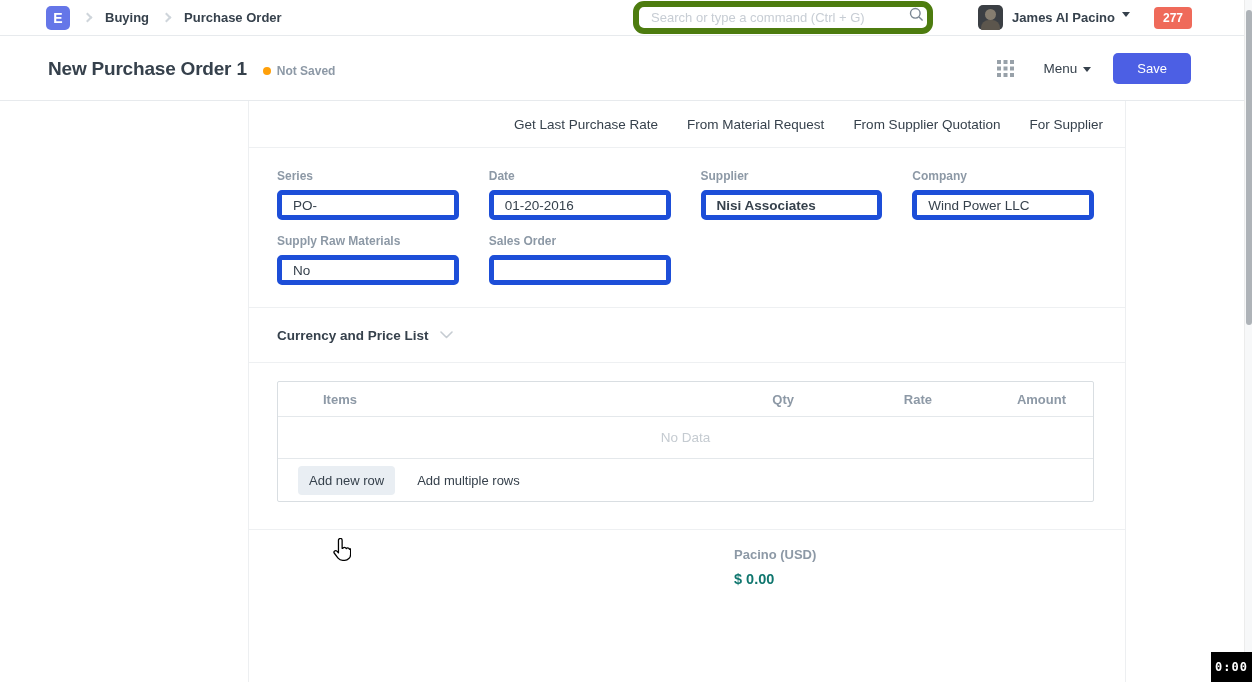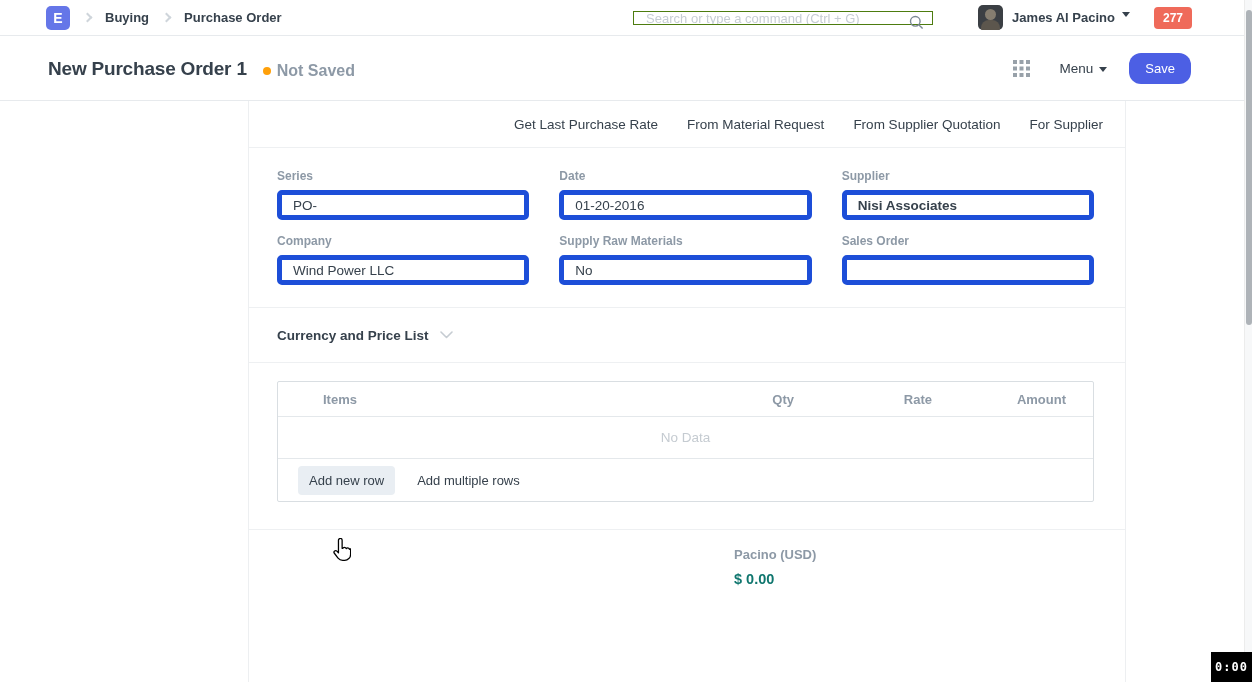--- a/index.html
+++ b/index.html
@@ -10,21 +10,21 @@
   .navbar { position:absolute; left:0; top:0; width:1252px; height:36px;
     background:#fff; border-bottom:1px solid #e7eaed; display:flex; align-items:center;
     padding:0 60px 0 46px; z-index:5; }
   .logo { width:24px; height:24px; border-radius:5px; background:var(--logo,#6576e8);
     color:#fff; font-weight:700; font-size:14px; display:flex; align-items:center;
     justify-content:center; cursor:pointer; }
   .crumb-sep { width:7px; height:7px; border-top:2px solid #cfd5db; border-right:2px solid #cfd5db;
     transform:rotate(45deg); margin:0 14px; flex:none; }
   .crumb { font-size:13px; font-weight:700; color:#36414c; cursor:pointer; white-space:nowrap; }
   .search-wrap { position:relative; margin-left:auto; margin-right:45px; }
-  .search-input { width:300px; height:14px; border:1px solid #4d7c0f; border-radius:0;
+  .search-input { width:300px; height:33px; border:6px solid #4d7c0f; border-radius:11px;
     background:#fff; font-size:13px; color:#36414c; padding:0 30px 0 12px;
     font-family:inherit; }
   .search-input::placeholder { color:#c7cdd4; }
   .search-icon { position:absolute; right:9px; top:6px; }
   .avatar { width:25px; height:25px; border-radius:5px; background:#3b3f44; overflow:hidden;
     position:relative; cursor:pointer; flex:none; }
   .avatar:before { content:""; position:absolute; left:7px; top:4px; width:11px; height:11px;
     border-radius:50%; background:#857d70; }
   .avatar:after { content:""; position:absolute; left:3px; top:15px; width:19px; height:12px;
     border-radius:8px 8px 0 0; background:#5c564d; }
@@ -35,37 +35,37 @@
   .notif-badge { margin-left:24px; background:var(--badge,#ef6a5a); color:#fff; font-size:12px;
     font-weight:700; border-radius:4px; padding:4px 9px; cursor:pointer; }
 
   
   .page-head { position:absolute; left:0; top:37px; width:1252px; height:64px; background:#fff;
     border-bottom:1px solid #e7eaed; display:flex; align-items:center;
     padding:0 61px 0 48px; z-index:4; }
   .page-title { font-size:19px; font-weight:700; color:#36414c; letter-spacing:-0.2px; }
   .status-ind { display:flex; align-items:center; gap:6px; margin-left:16px; margin-top:4px; }
   .status-dot { width:8px; height:8px; border-radius:50%; background:var(--status-dot,#ffa00a); }
-  .status-text { font-size:16px; font-weight:700; color:#8d99a6; }
+  .status-text { font-size:12px; font-weight:700; color:#8d99a6; }
   .head-right { margin-left:auto; display:flex; align-items:center; }
   .grid-icon { cursor:pointer; display:flex; margin-right:30px; }
   .menu-btn { display:flex; align-items:center; gap:6px; cursor:pointer; margin-right:22px; }
   .menu-label { font-size:13.5px; color:#36414c; }
   .save-btn { background:var(--primary,#4c5fe4); color:#fff; font-size:13px; font-weight:500;
-    border:none; border-radius:12px; padding:8px 16px; cursor:pointer; font-family:inherit; }
+    border:none; border-radius:5px; padding:8px 24px; cursor:pointer; font-family:inherit; }
 
   
   .panel { position:absolute; left:248px; top:101px; width:878px; height:581px; background:#fff;
     border-left:1px solid #edeff1; border-right:1px solid #edeff1; }
   .actions-row { height:47px; display:flex; align-items:center; justify-content:flex-end;
     gap:29px; padding-right:22px; border-bottom:1px solid #eef0f2; }
   .action-link { font-size:13.5px; color:#36414c; cursor:pointer; white-space:nowrap; }
 
   .form-area { padding:21px 31px 22px 28px; border-bottom:1px solid #eef0f2;
-    display:grid; grid-template-columns:1fr 1fr 1fr; column-gap:30px; row-gap:14px; }
+    display:grid; grid-template-columns:1fr 1fr 1fr 1fr; column-gap:30px; row-gap:14px; }
   .field-label { font-size:12px; font-weight:700; color:#8d99a6; margin-bottom:7px; }
   .field-input { width:100%; height:30px; border:5px solid #1d4ed8; border-radius:5px;
     background:#fff; font-size:13.5px; color:#36414c; padding:0 11px; font-family:inherit; }
   .field-input.bold { font-weight:700; }
 
   .section-head { height:55px; display:flex; align-items:center; gap:11px; padding:0 28px;
     border-bottom:1px solid #eef0f2; cursor:pointer; }
   .section-title { font-size:13.5px; font-weight:600; color:#36414c; }
 
   .grid-area { padding:18px 31px 27px 28px; }

